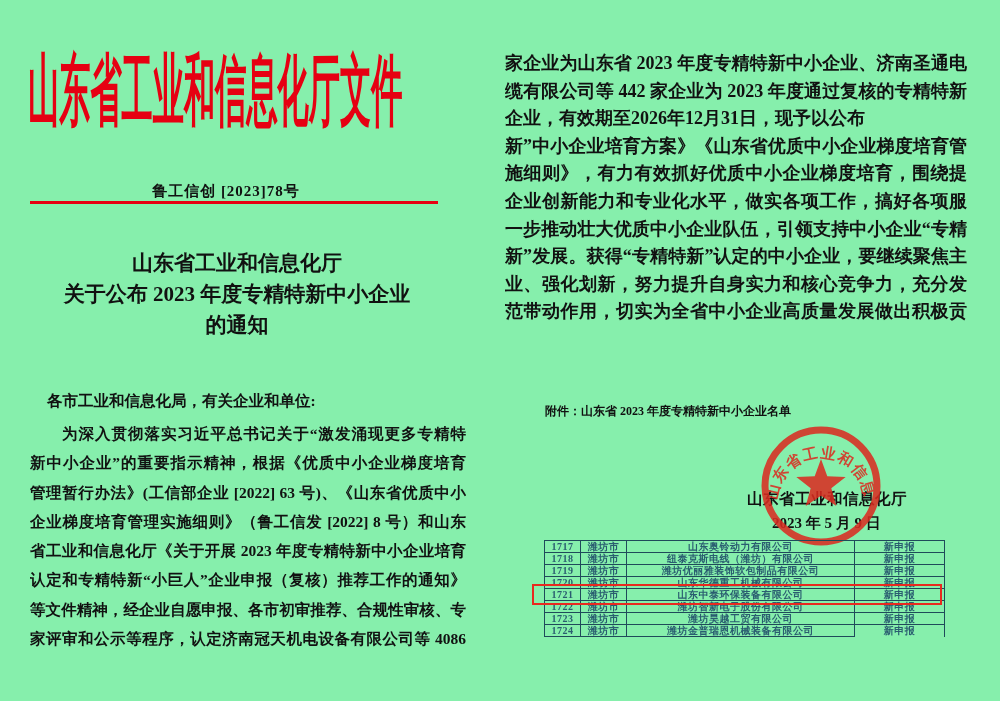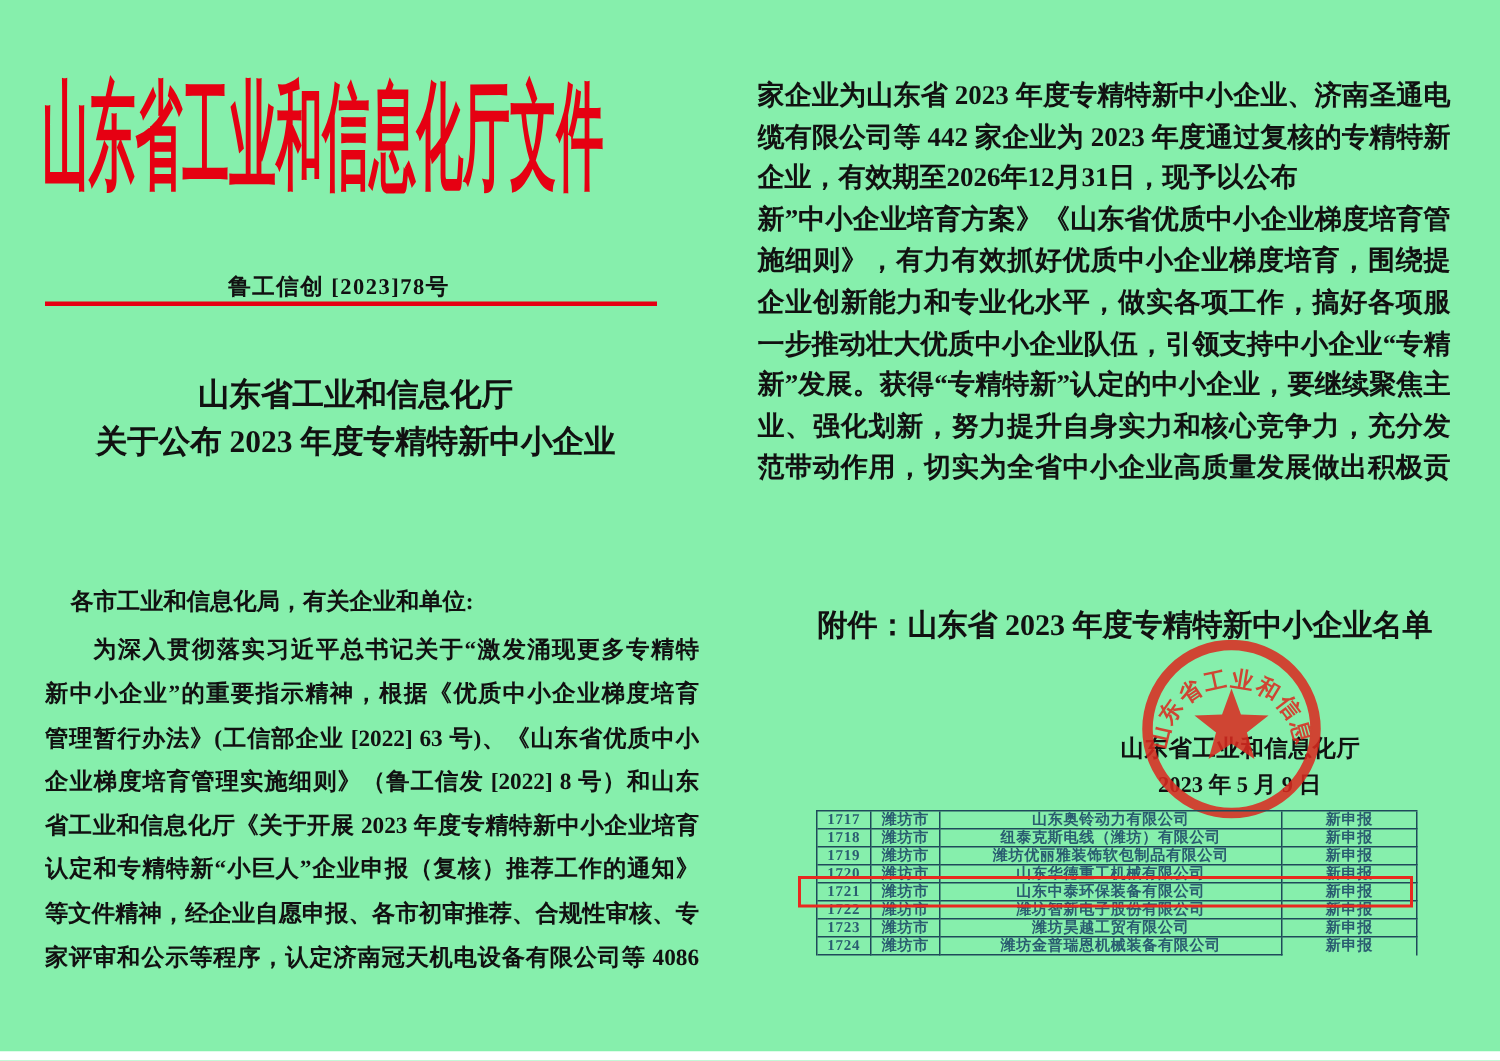--- a/index.html
+++ b/index.html
@@ -20,21 +20,21 @@
   .lbody{left:30px;top:419px;width:436px;}
   .lline{height:29.3px;line-height:29.3px;font-size:15.5px;font-weight:600;
          text-align:justify;text-align-last:justify;overflow:hidden;}
 
   
   .rbody{left:505px;top:50px;width:462px;}
   .rline{height:27.6px;line-height:27.6px;font-size:18px;font-weight:600;
          text-align:justify;text-align-last:justify;overflow:hidden;}
   .ind{text-indent:32px;}
   .noj{text-align-last:left;}
-  .attachment{left:545px;top:403px;font-size:20px;font-weight:600;white-space:nowrap;}
+  .attachment{left:545px;top:403px;font-size:12px;font-weight:600;white-space:nowrap;}
   .signer{left:747px;top:489px;font-size:15.5px;font-weight:600;letter-spacing:0.5px;
           white-space:nowrap;z-index:1;}
   .sign-date{left:772px;top:514px;font-size:15px;font-weight:700;white-space:nowrap;z-index:1;}
   .seal{left:756px;top:422px;width:130px;height:130px;z-index:2;opacity:0.86;pointer-events:none;}
 
   
   .tbl{left:544px;top:540px;display:grid;grid-template-columns:36px 46px 228px 90px;
        grid-auto-rows:12px;border-top:1.5px solid #1f4a5a;border-left:1.5px solid #1f4a5a;
        z-index:3;}
   .cell{border-right:1.5px solid #1f4a5a;border-bottom:1.5px solid #1f4a5a;
@@ -51,20 +51,21 @@
 
   <div class="abs red-header">山东省工业和信息化厅文件</div>
 
   <div class="abs doc-number">鲁工信创 [2023]78号</div>
 
   <div class="abs red-line"></div>
 
   <div class="abs title-block">
     <div>山东省工业和信息化厅</div>
     <div>关于公布 2023 年度专精特新中小企业</div>
+    <div>的通知</div>
   </div>
 
   <div class="abs salutation">各市工业和信息化局，有关企业和单位:</div>
 
   <div class="abs lbody">
     <div class="lline ind">为深入贯彻落实习近平总书记关于“激发涌现更多专精特</div>
     <div class="lline">新中小企业”的重要指示精神，根据《优质中小企业梯度培育</div>
     <div class="lline">管理暂行办法》(工信部企业 [2022] 63 号)、《山东省优质中小</div>
     <div class="lline">企业梯度培育管理实施细则》（鲁工信发 [2022] 8 号）和山东</div>
     <div class="lline">省工业和信息化厅《关于开展 2023 年度专精特新中小企业培育</div>

